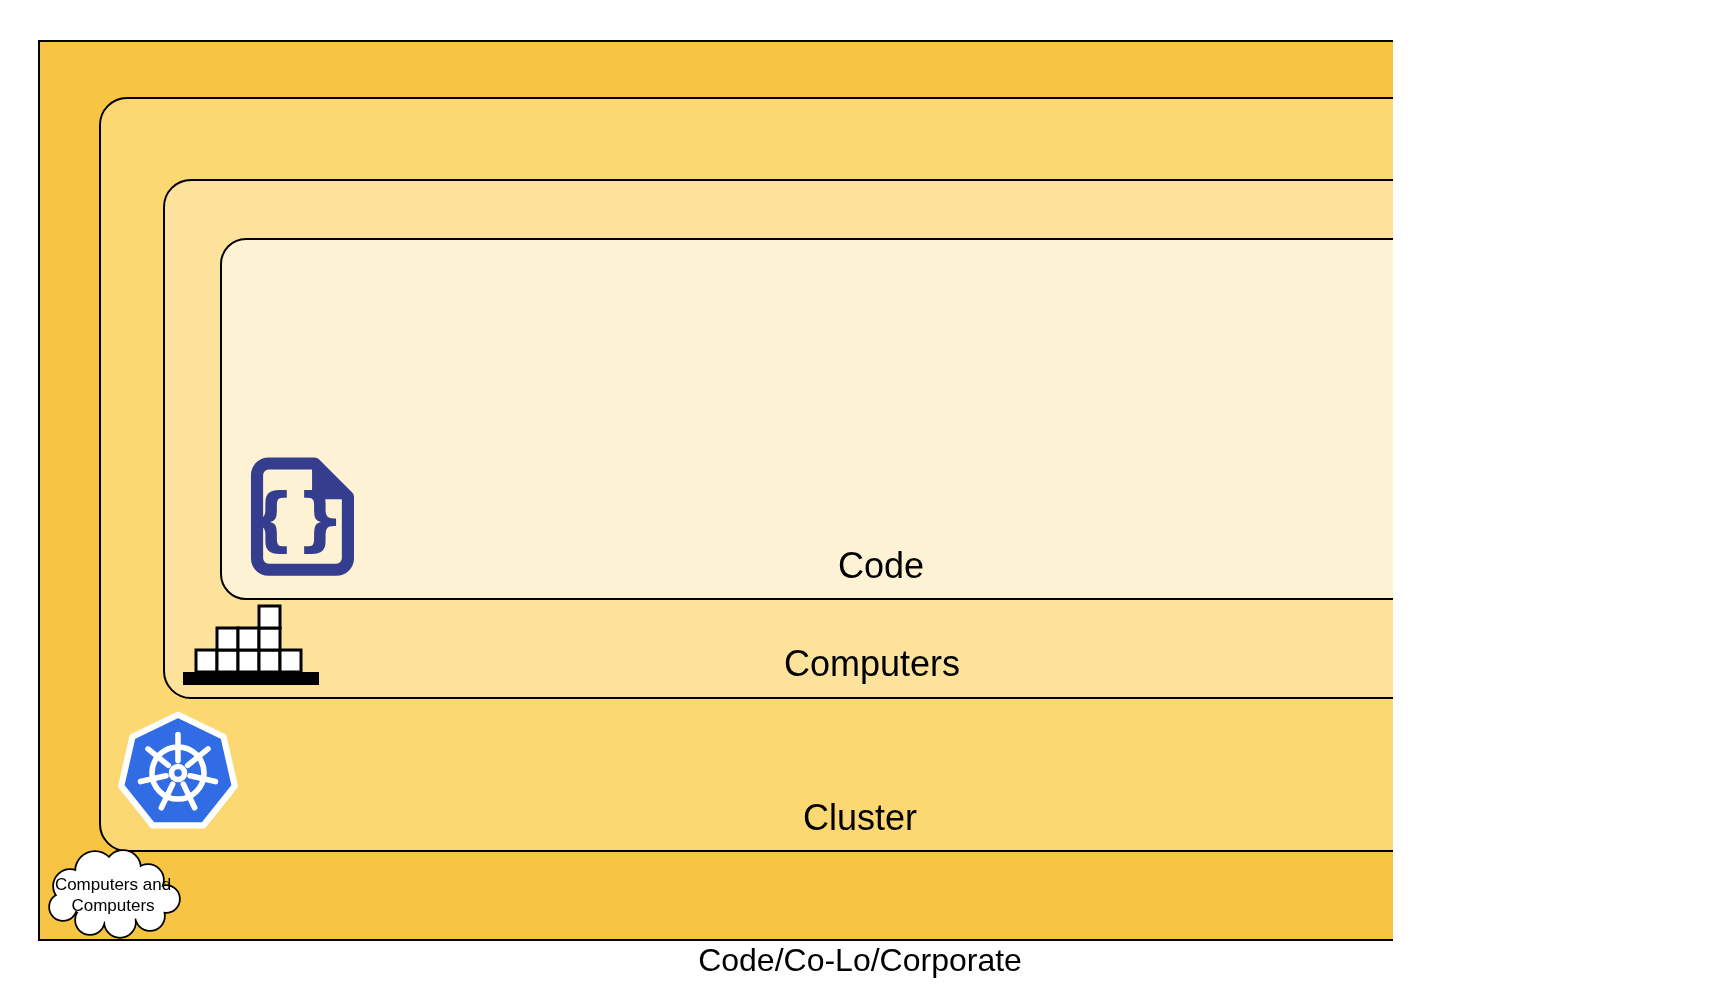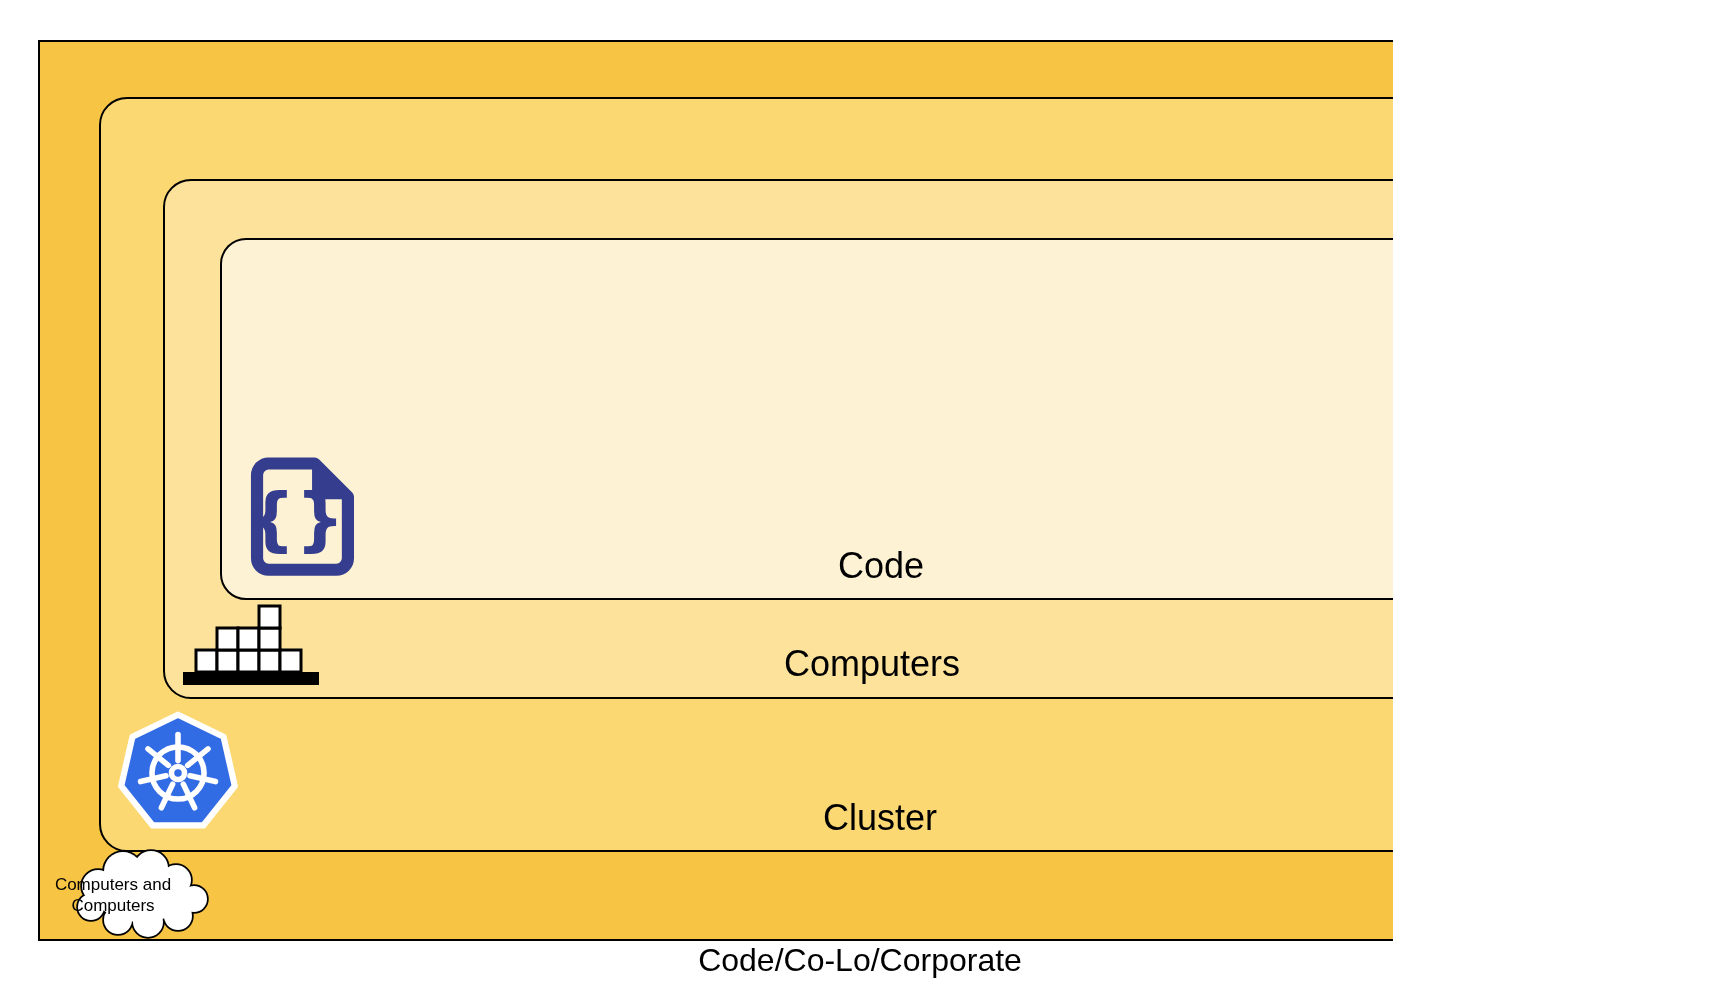--- a/index.html
+++ b/index.html
@@ -43,32 +43,32 @@
   .layer-label {
     position: absolute;
     text-align: center;
     font-size: 36px;
     line-height: 40px;
     color: #000000;
     white-space: pre;
   }
   #label-code      { left: 220px; top: 546px; width: 1322px; }
   #label-container { left: 163px; top: 644px; width: 1418px; }
-  #label-cluster   { left: 99px;  top: 798px; width: 1522px; margin-left: 20px; }
+  #label-cluster   { left: 99px;  top: 798px; width: 1522px; }
   #label-datacenter {
     left: 38px; top: 875px; width: 1644px;
     font-size: 32px; line-height: 34px;
   }
   #label-datacenter span { display: block; }
 
   .icon-wrap { position: absolute; }
   #icon-code      { left: 234px; top: 452px; width: 128px; height: 128px; }
   #icon-container { left: 181px; top: 604px; width: 140px; height: 84px; }
   #icon-k8s       { left: 116px; top: 711px; width: 124px; height: 124px; }
-  #icon-cloud     { left: 38px;  top: 844px; width: 150px; height: 100px; padding-left: 28px; }
+  #icon-cloud     { left: 38px;  top: 844px; width: 150px; height: 100px; }
 
   #cloud-text {
     position: absolute;
     left: 0; top: 30px; width: 150px;
     text-align: center;
     font-size: 17px;
     line-height: 21px;
     color: #000000;
   }
   #cloud-text span { display: block; }

